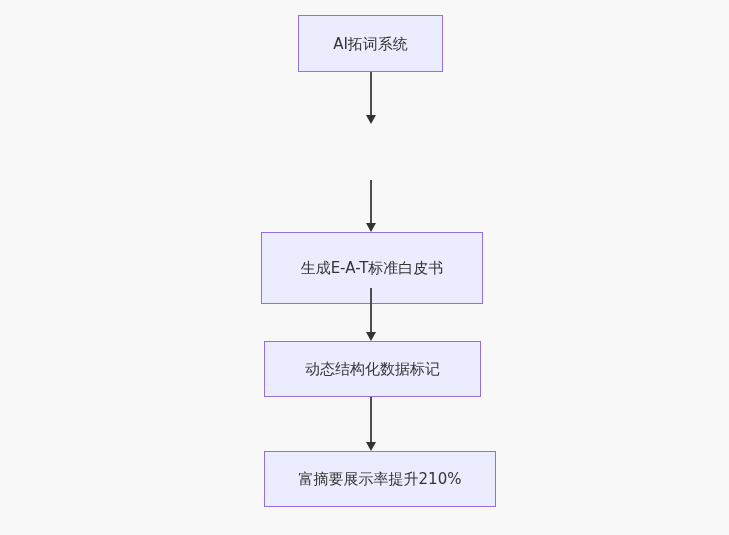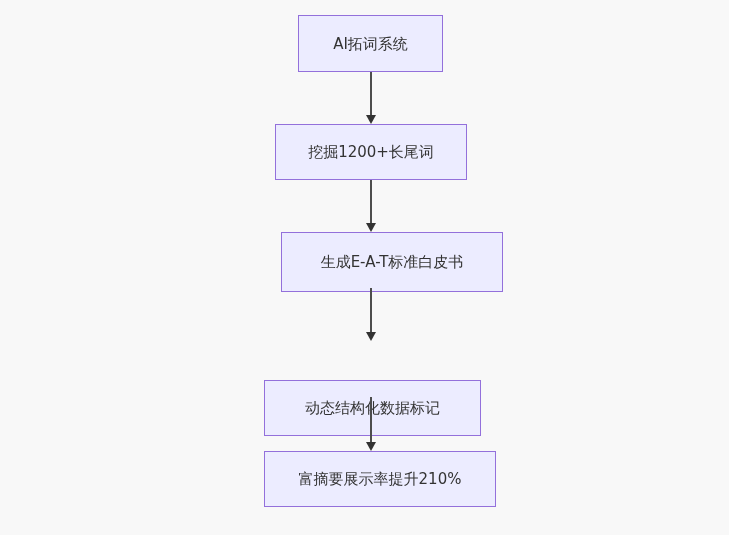--- a/index.html
+++ b/index.html
@@ -28,22 +28,22 @@
     align-items: center;
     justify-content: center;
     color: #333333;
     font-size: 15px;
     line-height: 1.2;
     white-space: nowrap;
     text-align: right;
   }
   .flow-node.n1 { left: 298px; top: 15px;  width: 145px; height: 57px; }
   .flow-node.n2 { left: 275px; top: 124px; width: 192px; height: 56px; }
-  .flow-node.n3 { left: 261px; top: 232px; width: 222px; height: 60px; margin-left: 20px; }
-  .flow-node.n4 { left: 264px; top: 341px; width: 217px; height: 56px; margin-top: 39px; }
+  .flow-node.n3 { left: 261px; top: 232px; width: 222px; height: 72px; }
+  .flow-node.n4 { left: 264px; top: 341px; width: 217px; height: 56px; }
   .flow-node.n5 { left: 264px; top: 451px; width: 232px; height: 56px; }
 
   .arrow {
     position: absolute;
     left: 366px;            
     width: 10px;
     display: flex;
     flex-direction: column;
     align-items: center;
   }
@@ -72,23 +72,20 @@
 
   <div class="flow-node n1">
     <span>AI拓词系统</span>
   </div>
 
   <div class="arrow a1">
     <div class="arrow-line"></div>
     <div class="arrow-head"></div>
   </div>
 
-  <div class="flow-node n2">
-    <span>挖掘1200+长尾词</span>
-  </div>
 
   <div class="arrow a2">
     <div class="arrow-line"></div>
     <div class="arrow-head"></div>
   </div>
 
   <div class="flow-node n3">
     <span>生成E-A-T标准白皮书</span>
   </div>
 

